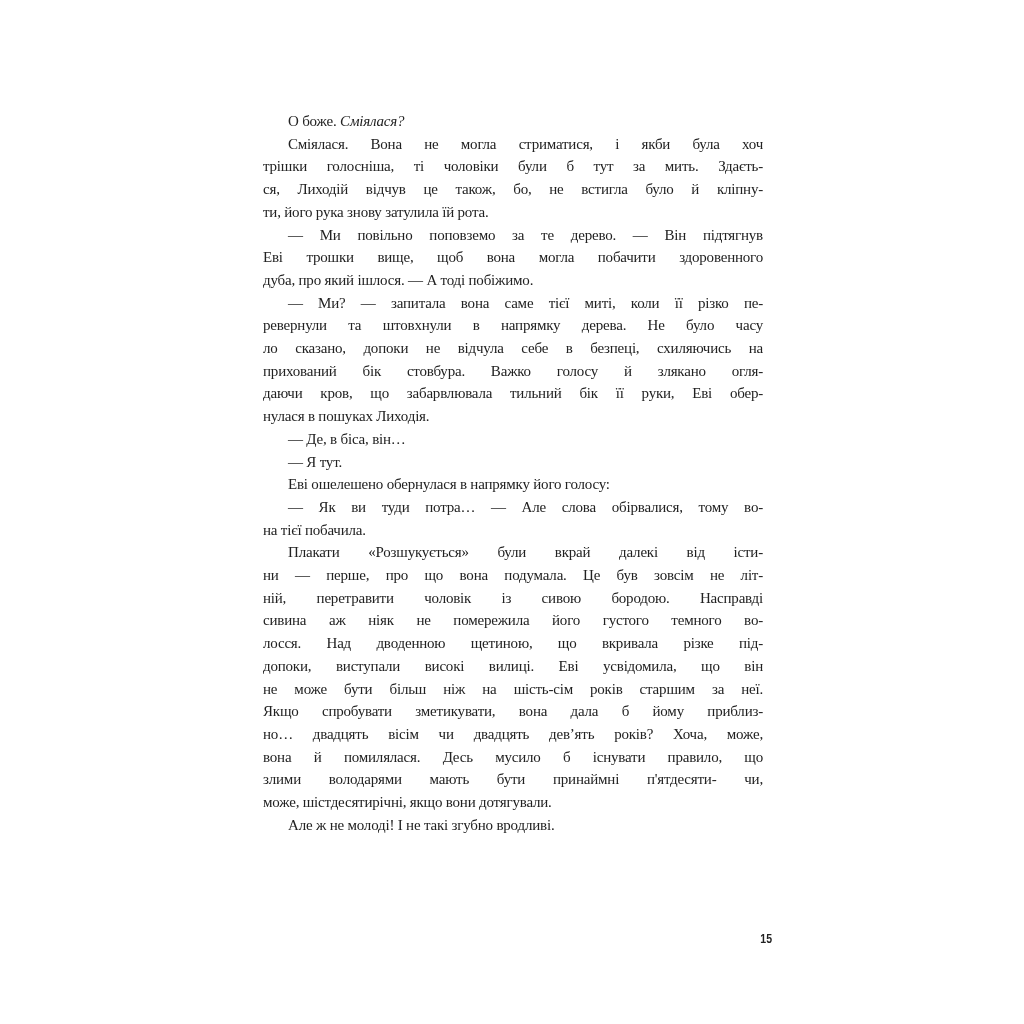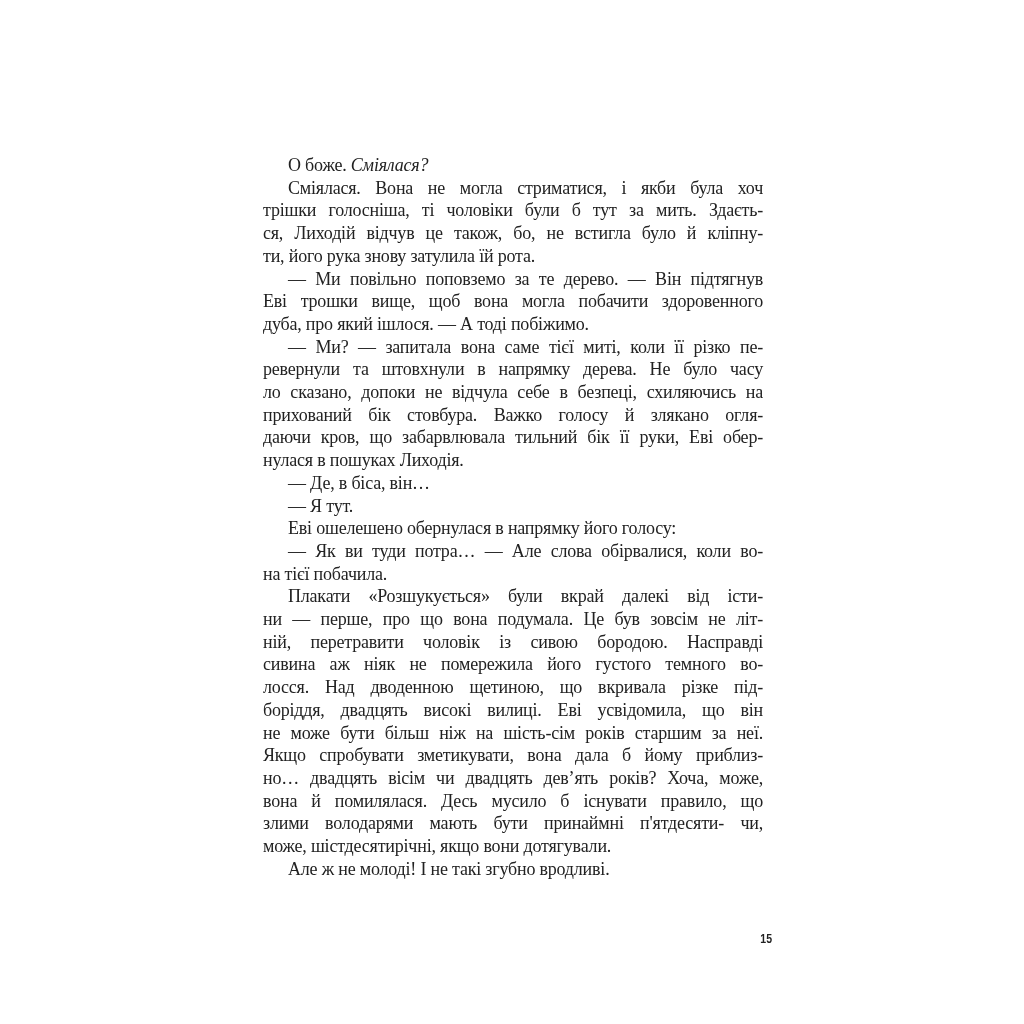--- a/index.html
+++ b/index.html
@@ -17,25 +17,24 @@
     width: 1024px;
     height: 1024px;
     background: #ffffff;
     overflow: hidden;
   }
   .text-block {
     position: absolute;
     left: 263px;
     top: 110px;
     width: 500px;
-    font-size: 18px;
+    font-size: 15px;
     line-height: 22.7px;
     letter-spacing: -0.2px;
     color: #222222;
-    margin-top: 44px;
   }
   .line {
     text-align: justify;
     text-align-last: justify;
   }
   .line.last {
     text-align-last: left;
   }
   .line.first {
     text-indent: 25px;
@@ -72,28 +71,28 @@
       <div class="line last">дуба, про який ішлося. — А тоді побіжимо.</div>
       <div class="line first">— Ми? — запитала вона саме тієї миті, коли її різко пе-</div>
       <div class="line">ревернули та штовхнули в напрямку дерева. Не було часу</div>
       <div class="line">ло сказано, допоки не відчула себе в безпеці, схиляючись на</div>
       <div class="line">прихований бік стовбура. Важко голосу й злякано огля-</div>
       <div class="line">даючи кров, що забарвлювала тильний бік її руки, Еві обер-</div>
       <div class="line last">нулася в пошуках Лиходія.</div>
       <div class="line first last">— Де, в біса, він…</div>
       <div class="line first last">— Я тут.</div>
       <div class="line first last">Еві ошелешено обернулася в напрямку його голосу:</div>
-      <div class="line first">— Як ви туди потра… — Але слова обірвалися, коли во-</div>
+      <div class="line first">— Як ви туди потра… — Але слова обірвалися, тому во-</div>
       <div class="line last">на тієї побачила.</div>
       <div class="line first">Плакати «Розшукується» були вкрай далекі від істи-</div>
       <div class="line">ни — перше, про що вона подумала. Це був зовсім не літ-</div>
       <div class="line">ній, перетравити чоловік із сивою бородою. Насправді</div>
       <div class="line">сивина аж ніяк не помережила його густого темного во-</div>
       <div class="line">лосся. Над дводенною щетиною, що вкривала різке під-</div>
-      <div class="line">боріддя, двадцять високі вилиці. Еві усвідомила, що він</div>
+      <div class="line">допоки, виступали високі вилиці. Еві усвідомила, що він</div>
       <div class="line">не може бути більш ніж на шість-сім років старшим за неї.</div>
       <div class="line">Якщо спробувати зметикувати, вона дала б йому приблиз-</div>
       <div class="line">но… двадцять вісім чи двадцять дев’ять років? Хоча, може,</div>
       <div class="line">вона й помилялася. Десь мусило б існувати правило, що</div>
       <div class="line">злими володарями мають бути принаймні п'ятдесяти- чи,</div>
       <div class="line last">може, шістдесятирічні, якщо вони дотягували.</div>
       <div class="line first last">Але ж не молоді! І не такі згубно вродливі.</div>
     </main>
   <div class="folio">15</div>
 </div>

